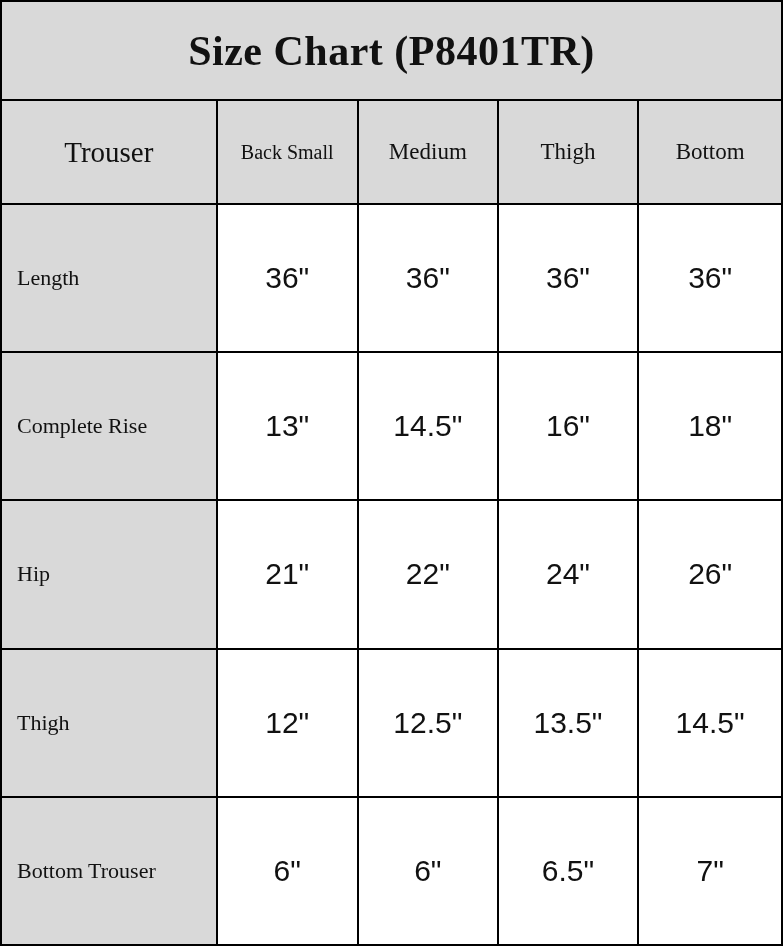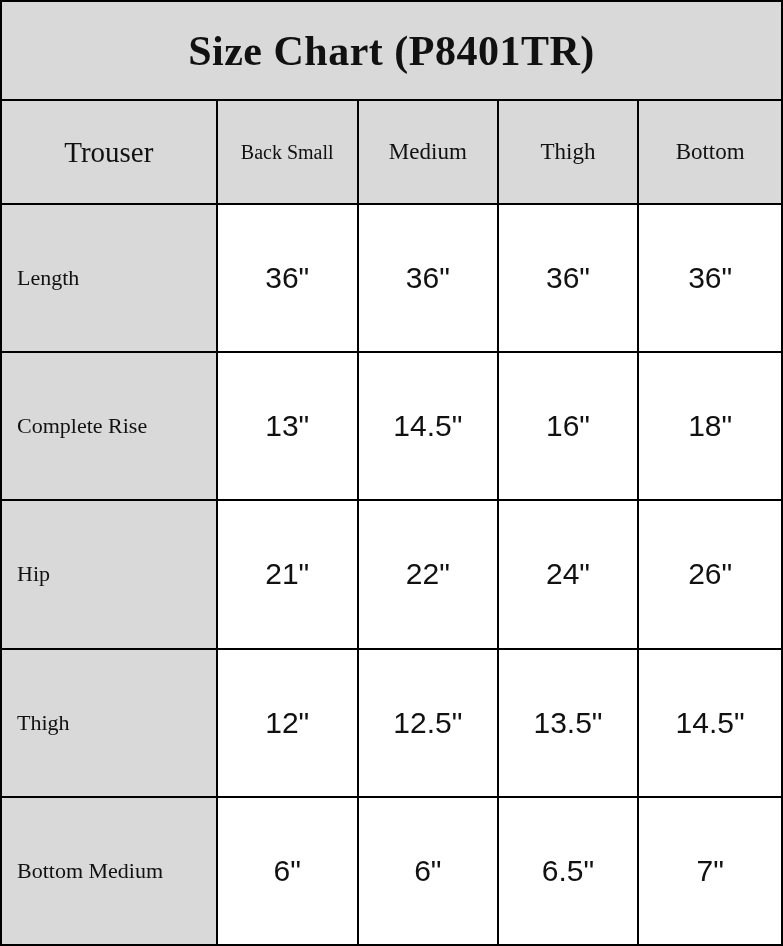--- a/index.html
+++ b/index.html
@@ -117,21 +117,21 @@
           <td class="value-cell">26"</td>
         </tr>
         <tr>
           <th class="row-label">Thigh</th>
           <td class="value-cell">12"</td>
           <td class="value-cell">12.5"</td>
           <td class="value-cell">13.5"</td>
           <td class="value-cell">14.5"</td>
         </tr>
         <tr>
-          <th class="row-label">Bottom Medium</th>
+          <th class="row-label">Bottom Trouser</th>
           <td class="value-cell">6"</td>
           <td class="value-cell">6"</td>
           <td class="value-cell">6.5"</td>
           <td class="value-cell">7"</td>
         </tr>
       </tbody>
   </table>
 </div>
 
 </body></html>

